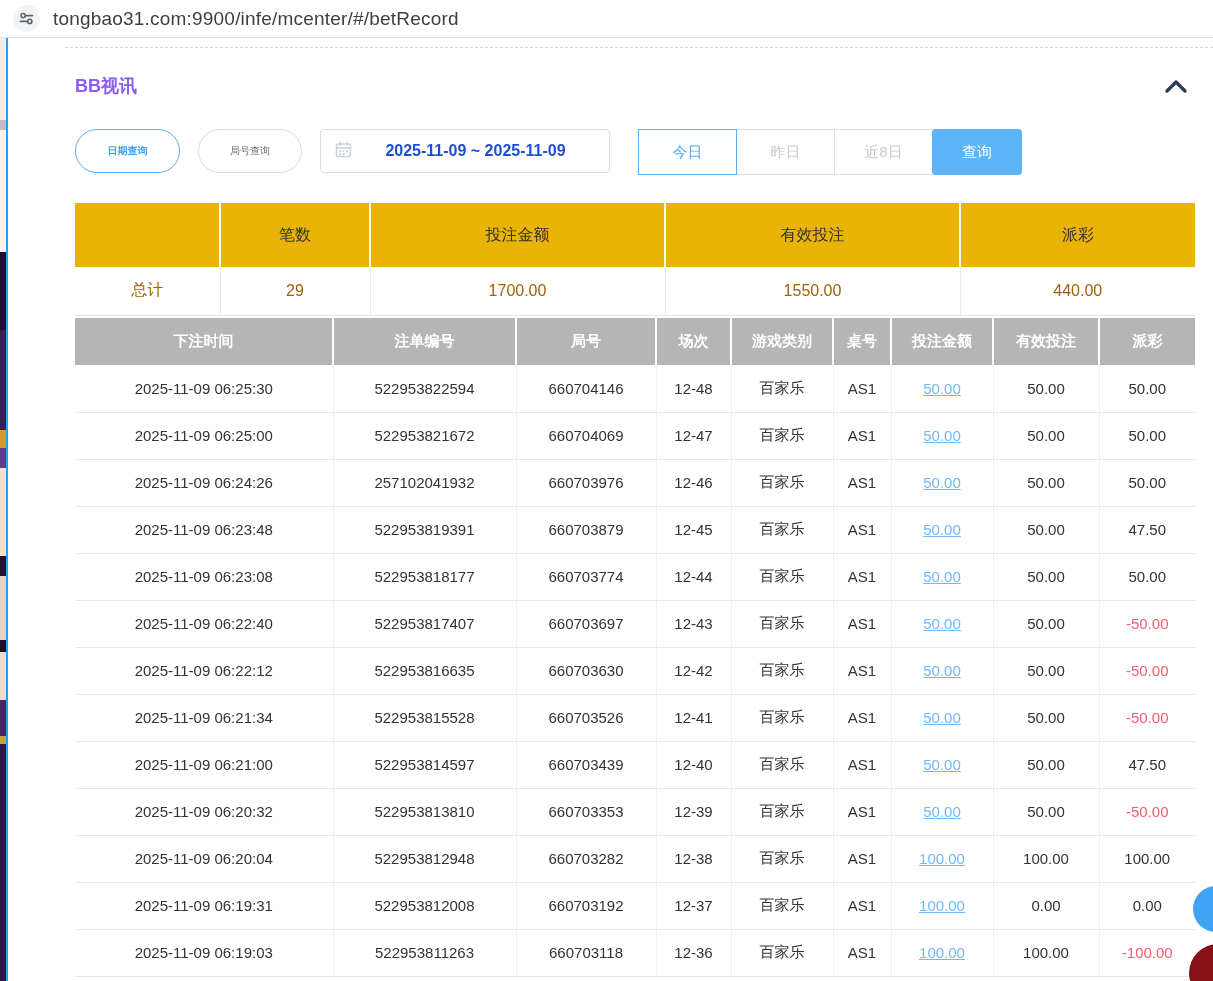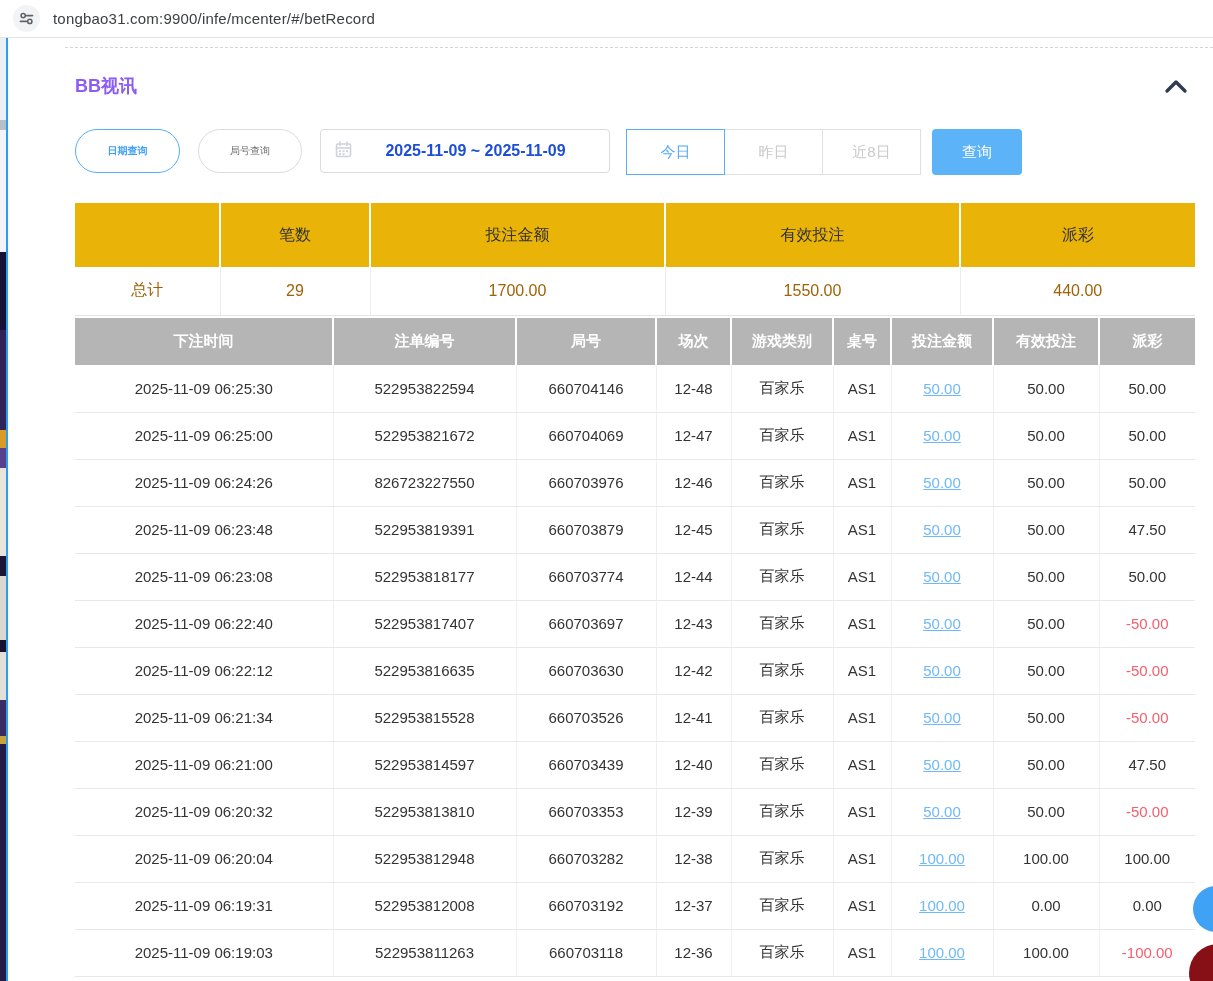--- a/index.html
+++ b/index.html
@@ -5,21 +5,21 @@
   * { margin:0; padding:0; box-sizing:border-box; }
   html,body { background:#fff; }
   body { font-family:"Liberation Sans","DejaVu Sans",sans-serif; }
   .viewport { position:relative; width:1213px; height:981px; overflow:hidden; background:#fff; }
 
   
   .browser-bar { position:absolute; left:0; top:0; width:1213px; height:38px; background:#fff;
                  border-bottom:1px solid #e3e3e3; display:flex; align-items:center; }
   .tune-badge { width:27px; height:27px; border-radius:50%; background:#f1f3f4; margin-left:13px;
                 display:flex; align-items:center; justify-content:center; flex:0 0 auto; }
-  .url-text { margin-left:13px; font-size:15px; color:#3c4043; letter-spacing:.2px; white-space:nowrap; }
+  .url-text { margin-left:13px; font-size:19px; color:#3c4043; letter-spacing:.2px; white-space:nowrap; }
 
   
   .left-strip { position:absolute; left:0; top:38px; width:6px; height:943px; }
   .left-strip .seg { width:100%; }
   .edge-line { position:absolute; left:6px; top:38px; width:2px; height:943px; background:#2b9df0; }
 
   
   .page { position:absolute; left:8px; top:38px; width:1205px; height:943px; background:#fff; }
   .dashed-line { position:absolute; left:57px; right:0; top:9px; border-top:1px dashed #d4d4d4; }
 
@@ -37,21 +37,21 @@
   .pill-round { left:123px; width:104px; }
 
   .date-box { position:absolute; left:245px; width:290px; height:44px; border:1px solid #dcdcdc; border-radius:4px;
               background:#fff; display:flex; align-items:center; cursor:pointer; }
   .date-box .cal { margin-left:14px; flex:0 0 auto; }
   .date-box .range { flex:1; text-align:center; font-size:16px; font-weight:600; color:#1d4ed8; padding-right:10px; }
 
   .quick-group { position:absolute; left:547px; top:0; height:46px; display:flex; }
   .quick-btn { width:99px; height:46px; background:#fff; border:1px solid #e0e0e0; margin-left:-1px;
                font-size:15px; color:#c9c9c9; display:flex; align-items:center; justify-content:center; cursor:pointer; }
-  .quick-btn:first-child { margin-left:4px;text-align:right; }
+  .quick-btn:first-child { margin-left:16px;text-align:right; }
   .quick-btn.active { border:1px solid #58aef7; color:#53a8f5; z-index:2; }
 
   .search-btn { position:absolute; left:857px; top:0; width:90px; height:46px; background:#5cb3f8; color:#fff;
                 border:none; border-radius:4px; font-size:15px; cursor:pointer;
                 font-family:"Liberation Sans","DejaVu Sans",sans-serif; }
 
   
   table { border-collapse:collapse; table-layout:fixed; }
   .summary-table { position:absolute; left:67px; top:165px; width:1120px; }
   .summary-table th { height:64px; background:#eab308; font-size:16px; font-weight:normal; color:#333;
@@ -225,21 +225,21 @@
             <td>660704069</td>
             <td>12-47</td>
             <td>百家乐</td>
             <td>AS1</td>
             <td><a class="amount-link">50.00</a></td>
             <td>50.00</td>
             <td>50.00</td>
           </tr>
           <tr>
             <td>2025-11-09 06:24:26</td>
-            <td>826723227550</td>
+            <td>257102041932</td>
             <td>660703976</td>
             <td>12-46</td>
             <td>百家乐</td>
             <td>AS1</td>
             <td><a class="amount-link">50.00</a></td>
             <td>50.00</td>
             <td>50.00</td>
           </tr>
           <tr>
             <td>2025-11-09 06:23:48</td>

